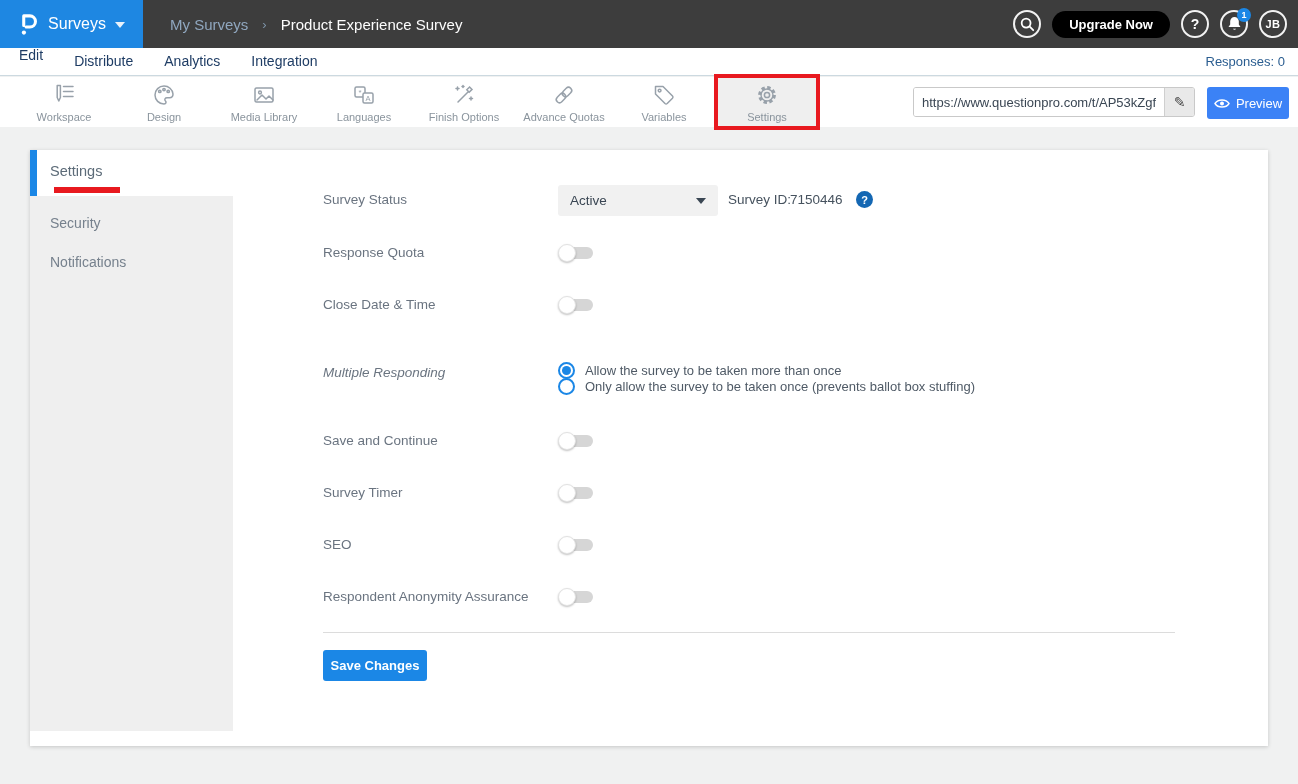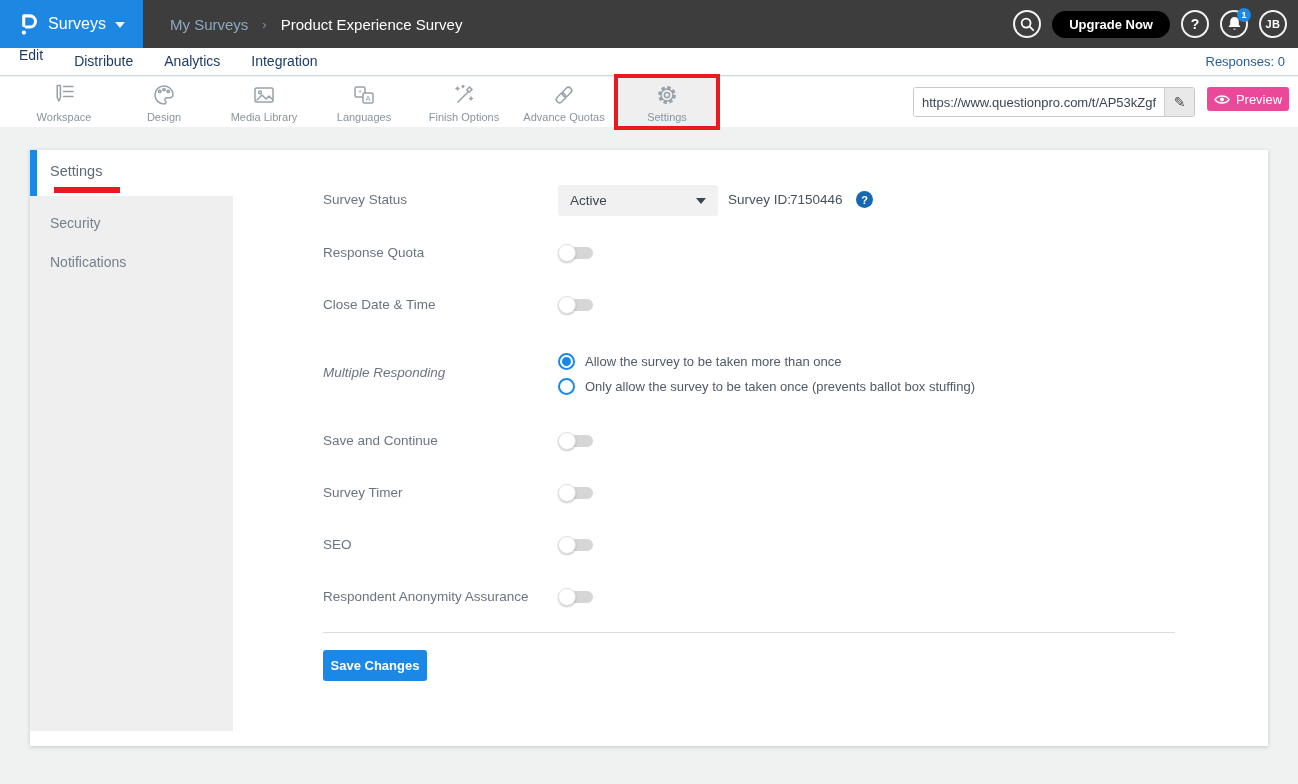--- a/index.html
+++ b/index.html
@@ -74,21 +74,21 @@
   }
   .url-group input {
     flex:1; border:none; outline:none; font-size:13px; color:#3a4653; padding:0 8px;
     font-family:"Liberation Sans", sans-serif; background:#fff;
   }
   .url-edit {
     width:30px; background:#e9e9e9; border-left:1px solid #cfcfcf; display:flex;
     align-items:center; justify-content:center; cursor:pointer; font-size:14px; color:#444;
   }
   .preview-btn {
-    position:absolute; top:10px; right:9px; width:82px; height:24px; background:#ec4899;
+    position:absolute; top:10px; right:9px; width:82px; height:32px; background:#3b82f6;
     border:none; border-radius:3px; color:#fff; font-size:13px; cursor:pointer;
     display:flex; align-items:center; justify-content:center; gap:6px;
     font-family:"Liberation Sans", sans-serif;
   }
   
   .card {
     position:absolute; left:30px; top:150px; width:1238px; height:596px; background:#fff;
     box-shadow:0 1px 4px rgba(0,0,0,.18);
   }
   .side-active {
@@ -261,20 +261,29 @@
         <svg width="26" height="26" viewBox="0 0 26 26" stroke="#98a1aa" stroke-width="1.5" fill="none">
           <g transform="rotate(-45 13 13)">
             <rect x="3.5" y="9.8" width="10.5" height="6.4" rx="3.2"></rect>
             <rect x="12" y="9.8" width="10.5" height="6.4" rx="3.2"></rect>
           </g>
         </svg>
       </span>
       <span class="tool-label">Advance Quotas</span>
     </div>
 
+    <div class="tool-item">
+      <span>
+        <svg width="26" height="26" viewBox="0 0 26 26" stroke="#98a1aa" stroke-width="1.5" fill="none" stroke-linejoin="round">
+          <path d="M4.5 4.5 h7.5 l9.5 9.5 a1.6 1.6 0 0 1 0 2.2 l-5.3 5.3 a1.6 1.6 0 0 1 -2.2 0 L4.5 12 z"></path>
+          <circle cx="8.6" cy="8.6" r="1.4"></circle>
+        </svg>
+      </span>
+      <span class="tool-label">Variables</span>
+    </div>
 
     <div class="tool-item highlighted">
       <span>
         <svg width="26" height="26" viewBox="0 0 26 26" fill="none">
           <circle cx="13" cy="13" r="7.2" stroke="#98a1aa" stroke-width="3.4" stroke-dasharray="3.3 2.35"></circle>
           <circle cx="13" cy="13" r="6" stroke="#98a1aa" stroke-width="1.4"></circle>
           <circle cx="13" cy="13" r="2.6" stroke="#98a1aa" stroke-width="1.5"></circle>
         </svg>
       </span>
       <span class="tool-label">Settings</span>
@@ -326,21 +335,21 @@
       <span class="knob"></span>
   </div>
 
   <span class="form-label" style="top:147px;">Close Date &amp; Time</span>
   <div class="toggle" style="top:146px;">
     <span class="track"></span>
       <span class="knob"></span>
   </div>
 
   <span class="form-label" style="top:215px;font-style:italic;">Multiple Responding</span>
-  <div class="radio-row" style="top:203px;">
+  <div class="radio-row" style="top:212px;">
     <span class="radio-outer">
         <span class="radio-dot"></span>
       </span>
     <span class="radio-label">Allow the survey to be taken more than once</span>
   </div>
   <div class="radio-row" style="top:228px;">
     <span class="radio-outer"></span>
     <span class="radio-label">Only allow the survey to be taken once (prevents ballot box stuffing)</span>
   </div>
 

